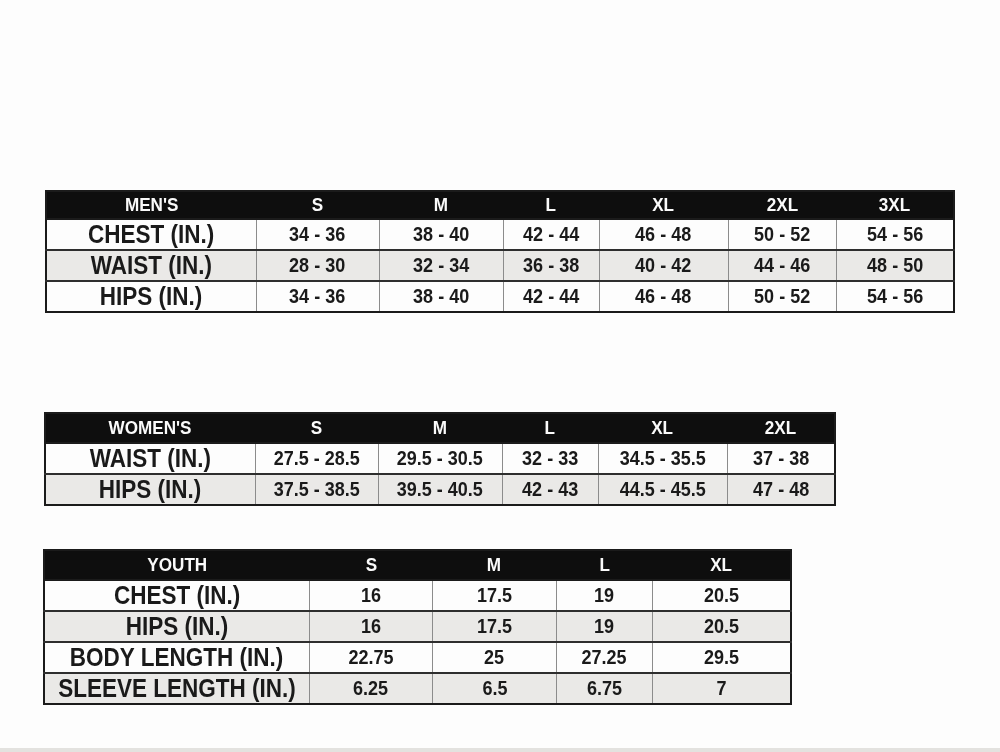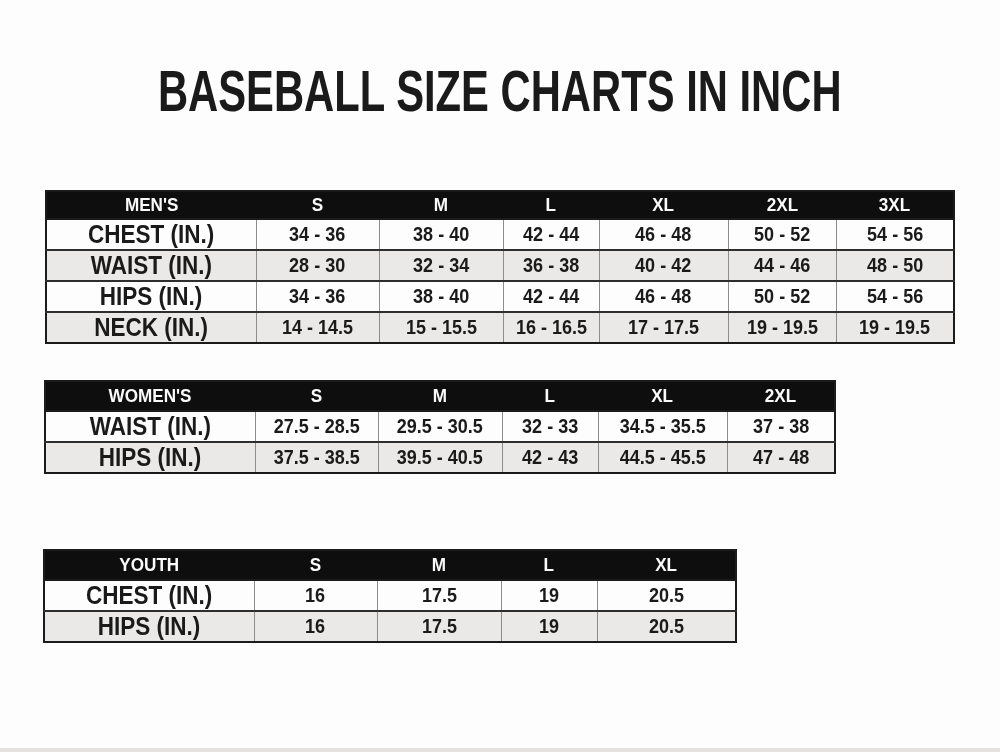--- a/index.html
+++ b/index.html
@@ -38,41 +38,40 @@
   tbody tr:nth-child(even) { background: var(--stripe, #eae9e7); }
   tbody th { font-size:25px; color: var(--text, #161616); }
   tbody td {
     font-size:20px; font-weight:bold; color: var(--text, #1b1b1b);
     border-left:1px solid var(--divider, #8c8c8c);
   }
   .cnd { display:inline-block; transform:scaleX(0.9); transform-origin:center; font-weight:bold; white-space:nowrap; }
 
   .men   { left:45px; top:190px; }
   .men thead tr   { height:28px; }
-  .women { left:44px; top:380px;border-radius:23px; }
+  .women { left:44px; top:412px;border-radius:23px; }
   .women thead tr { height:30px; }
   .youth { left:43px; top:549px; }
   .youth thead tr { height:30px;margin-top:16px; }
 
   .col-0 { width:210px; } .col-1 { width:123px; } .col-2 { width:124px; }
   .col-3 { width:96px; }  .col-4 { width:129px; } .col-5 { width:108px; }
   .col-6 { width:118px; }
   .youth .col-4 { width:139px; }
 
   .bottom-strip {
     position:absolute; left:0; bottom:0; width:1000px; height:4px;
     background: var(--bottom_strip, #e3e2df);
   }
 </style>
 </head>
 <body>
 
 <div class="page">
 
-  <h1 class="title"><span class="ttl">BASEBALL SIZE CHARTS IN INCH</span></h1>
 
   <div class="tblwrap men">
       <table>
         <colgroup>
           <col class="col-0">
           <col class="col-1">
           <col class="col-2">
           <col class="col-3">
           <col class="col-4">
           <col class="col-5">
@@ -110,29 +109,20 @@
           </tr>
           <tr>
             <th scope="row"><span class="cnd">HIPS (IN.)</span></th>
             <td><span class="cnd">34 - 36</span></td>
             <td><span class="cnd">38 - 40</span></td>
             <td><span class="cnd">42 - 44</span></td>
             <td><span class="cnd">46 - 48</span></td>
             <td><span class="cnd">50 - 52</span></td>
             <td><span class="cnd">54 - 56</span></td>
           </tr>
-          <tr>
-            <th scope="row"><span class="cnd">NECK (IN.)</span></th>
-            <td><span class="cnd">14 - 14.5</span></td>
-            <td><span class="cnd">15 - 15.5</span></td>
-            <td><span class="cnd">16 - 16.5</span></td>
-            <td><span class="cnd">17 - 17.5</span></td>
-            <td><span class="cnd">19 - 19.5</span></td>
-            <td><span class="cnd">19 - 19.5</span></td>
-          </tr>
         </tbody>
       </table>
     </div>
 
   <div class="tblwrap women">
       <table>
         <colgroup>
           <col class="col-0">
           <col class="col-1">
           <col class="col-2">
@@ -197,19 +187,33 @@
             <td><span class="cnd">19</span></td>
             <td><span class="cnd">20.5</span></td>
           </tr>
           <tr>
             <th scope="row"><span class="cnd">HIPS (IN.)</span></th>
             <td><span class="cnd">16</span></td>
             <td><span class="cnd">17.5</span></td>
             <td><span class="cnd">19</span></td>
             <td><span class="cnd">20.5</span></td>
           </tr>
+          <tr>
+            <th scope="row"><span class="cnd">BODY LENGTH (IN.)</span></th>
+            <td><span class="cnd">22.75</span></td>
+            <td><span class="cnd">25</span></td>
+            <td><span class="cnd">27.25</span></td>
+            <td><span class="cnd">29.5</span></td>
+          </tr>
+          <tr>
+            <th scope="row"><span class="cnd">SLEEVE LENGTH (IN.)</span></th>
+            <td><span class="cnd">6.25</span></td>
+            <td><span class="cnd">6.5</span></td>
+            <td><span class="cnd">6.75</span></td>
+            <td><span class="cnd">7</span></td>
+          </tr>
         </tbody>
       </table>
     </div>
 
   <div class="bottom-strip"></div>
 
 </div>
 
 </body></html>

